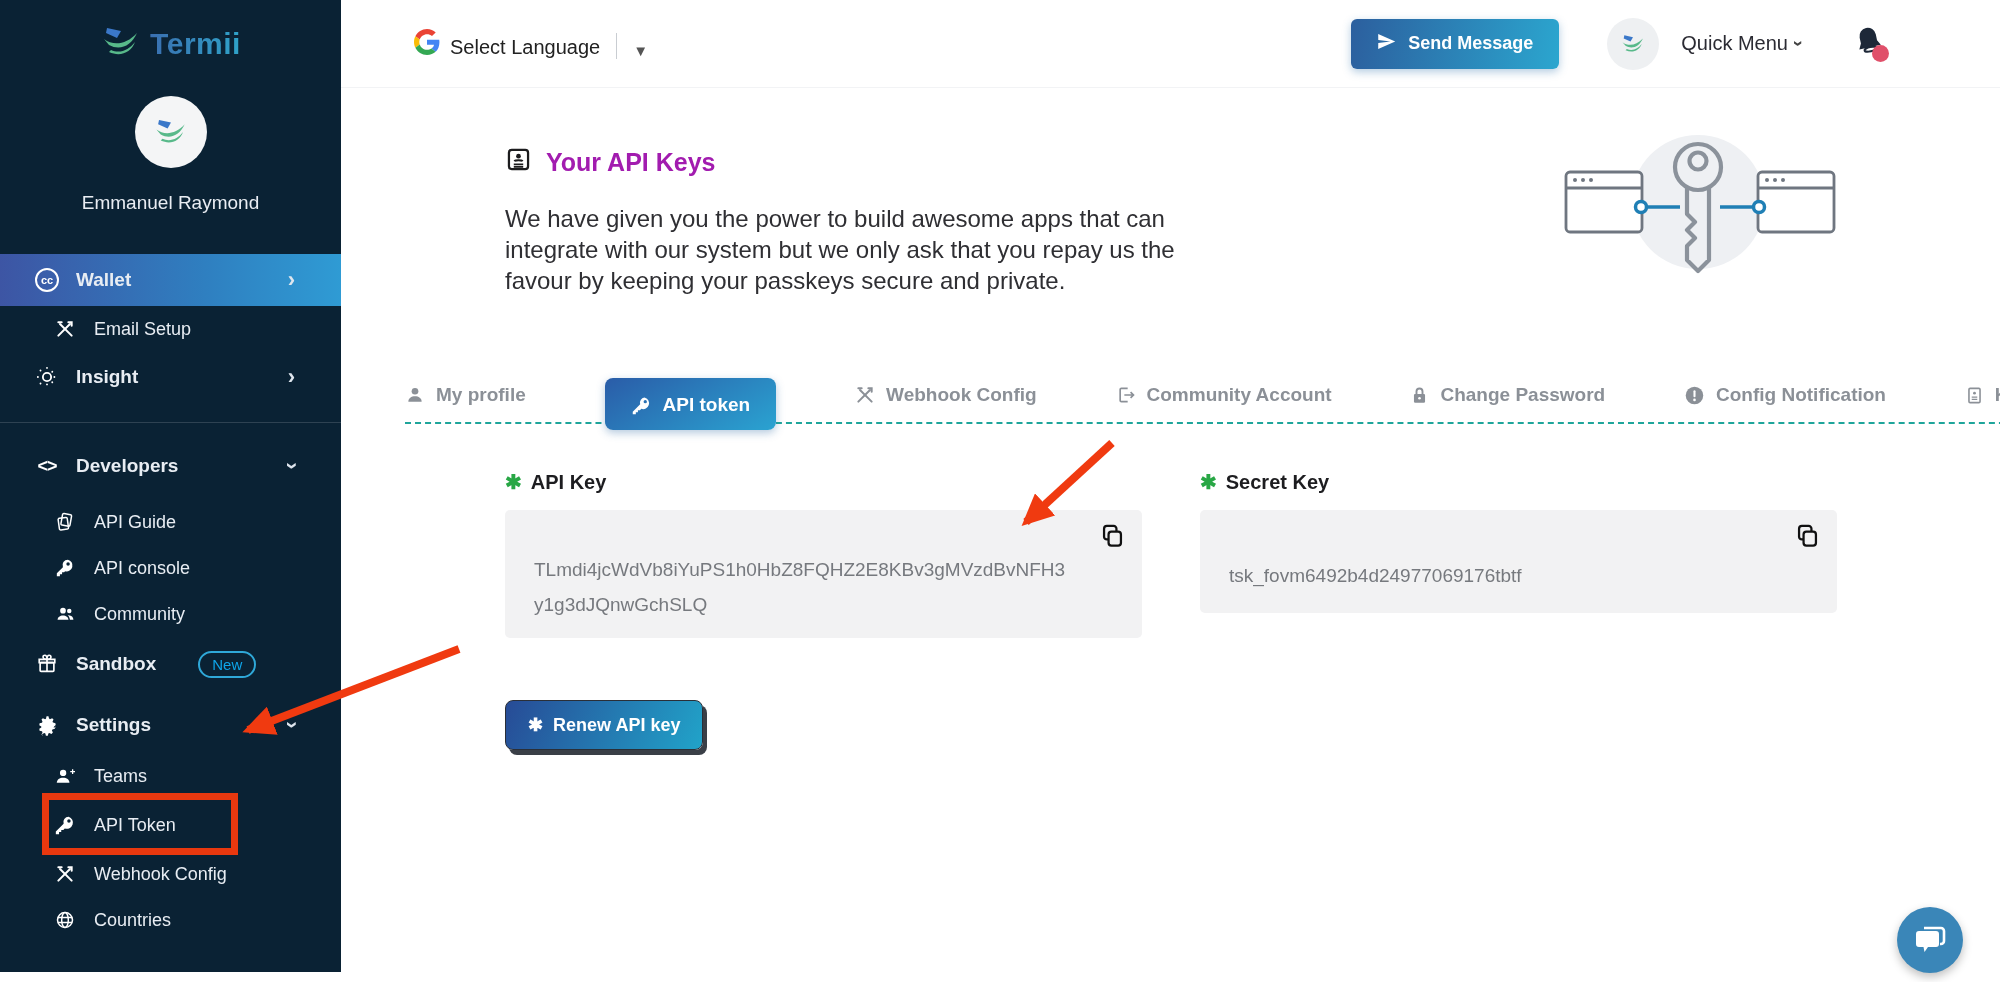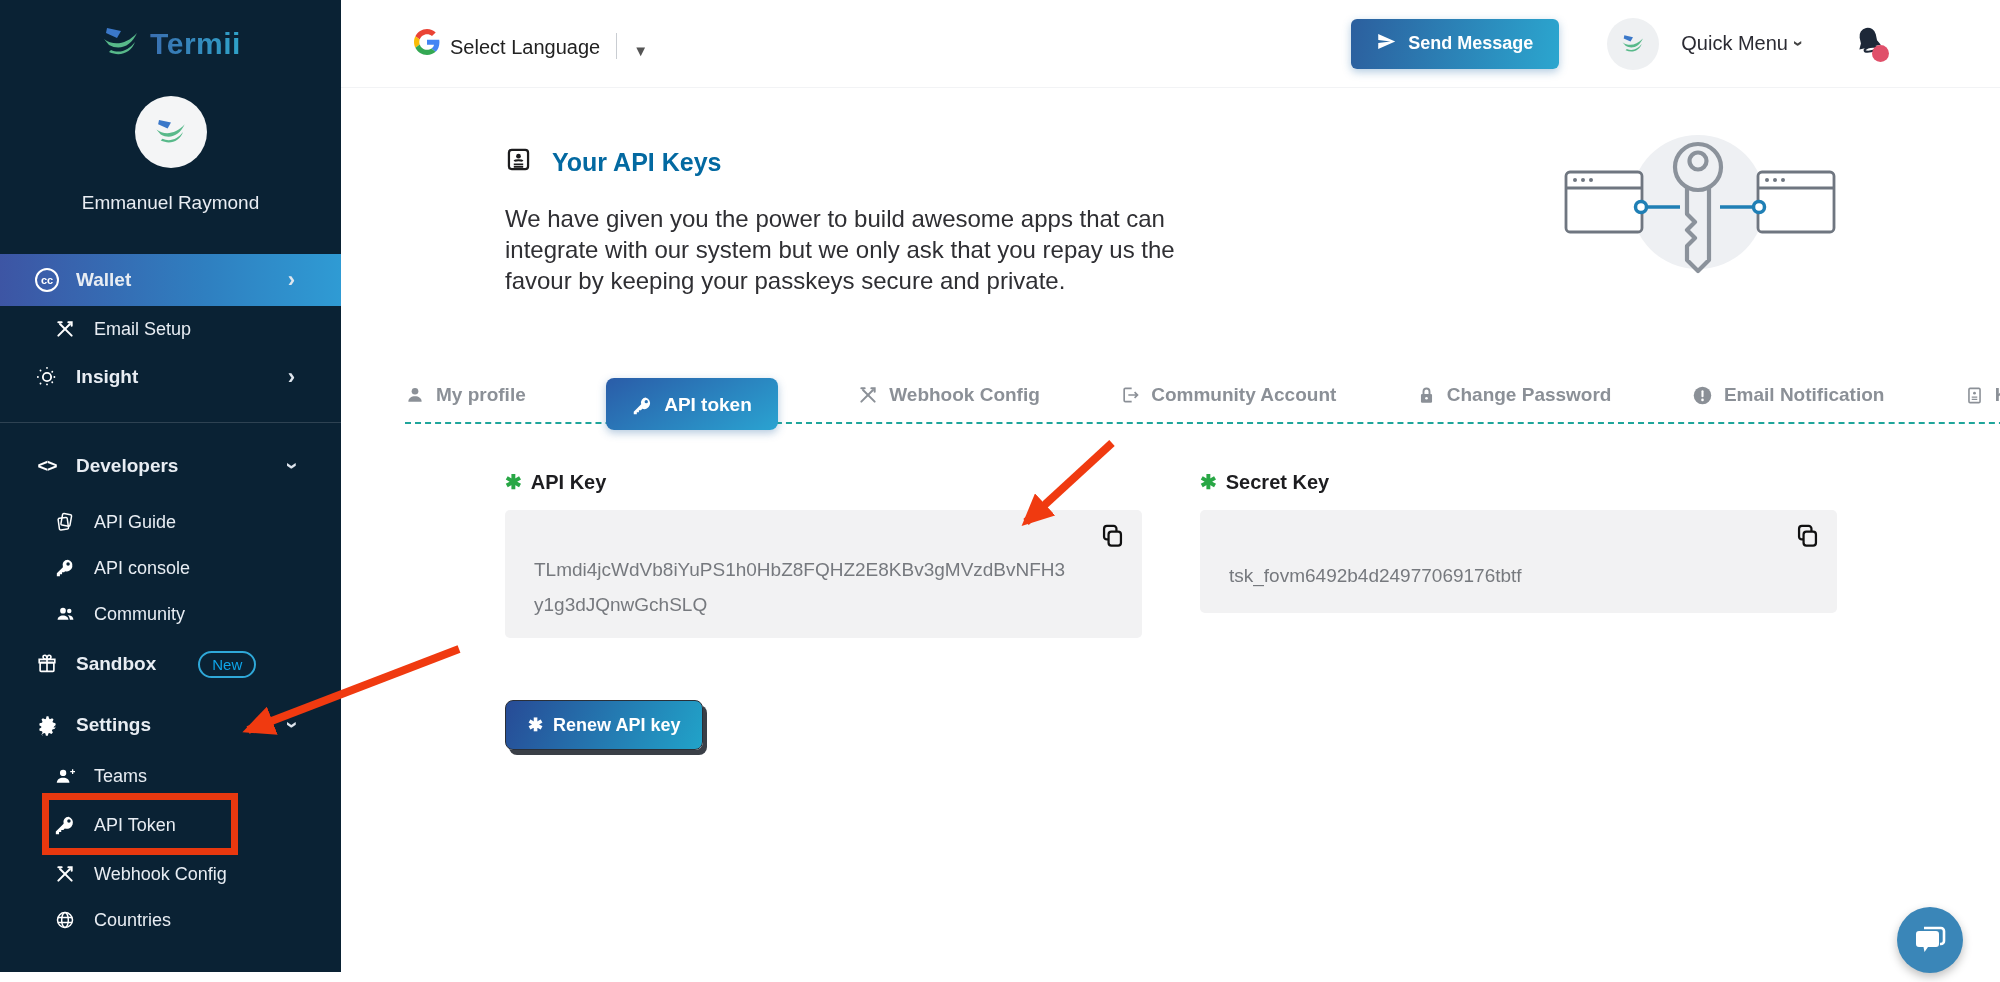--- a/index.html
+++ b/index.html
@@ -37,21 +37,21 @@
   .lang-caret { color:#555; font-size:15px; }
   .top-right { margin-left:auto; display:flex; align-items:center; }
   .send-btn { display:flex; align-items:center; gap:12px; background:linear-gradient(100deg,#2c5f9e,#2ba6cf); color:#fff; font-size:18px; font-weight:600; border:none; border-radius:6px; padding:13px 26px; box-shadow:0 3px 8px rgba(40,110,170,.35); cursor:pointer; }
   .avatar-sm { width:52px; height:52px; border-radius:50%; background:#eef0f2; display:flex; align-items:center; justify-content:center; margin-left:48px; }
   .quick-menu { display:flex; align-items:center; gap:7px; margin-left:22px; font-size:20px; color:#2b2b33; cursor:pointer; }
   .bell-wrap { position:relative; margin-left:52px; cursor:pointer; }
   .bell-dot { position:absolute; right:-4px; bottom:1px; width:17px; height:17px; border-radius:50%; background:#e0506a; }
 
   
   .content { position:relative; flex:1; padding:58px 65px 0 164px; background:#fff; }
-  .page-title { display:flex; align-items:center; gap:20px; font-size:25px; font-weight:700; color:#0369a1; }
+  .page-title { display:flex; align-items:center; gap:14px; font-size:25px; font-weight:700; color:#a21caf; }
   .page-desc { margin-top:24px; width:700px; font-size:24px; line-height:31px; color:#2f2f33; }
   .illustration { position:absolute; top:22px; right:140px; }
 
   .tabs { position:relative; display:flex; align-items:center; justify-content:space-between; margin:70px -100px 0 -100px; height:62px; }
   .tabs::after { content:""; position:absolute; left:0; right:0; bottom:4px; border-bottom:2px dashed #1fa59b; }
   .tab { position:relative; z-index:1; display:flex; align-items:center; gap:11px; color:#8b9097; font-size:19px; font-weight:600; cursor:pointer; padding-bottom:4px; }
   .tab .tic { display:flex; }
   .tab.active { background:linear-gradient(150deg,#2a5ca8,#2aa3d1); color:#fff; border-radius:8px; padding:16px 26px 14px; top:7px; box-shadow:0 3px 8px rgba(40,100,160,.35); }
 
   .keys-row { display:flex; gap:58px; margin-top:42px; }
@@ -387,21 +387,21 @@
           <span>Change Password</span>
         </div>
         <div class="tab">
           <span class="tic">
             <svg width="21" height="21" viewBox="0 0 24 24">
                 <circle cx="12" cy="12" r="10" fill="#8b9097"></circle>
                 <rect x="10.8" y="6" width="2.4" height="8" rx="1.2" fill="#fff"></rect>
                 <circle cx="12" cy="17" r="1.5" fill="#fff"></circle>
               </svg>
           </span>
-          <span>Email Notification</span>
+          <span>Config Notification</span>
         </div>
         <div class="tab">
           <span class="tic">
             <svg width="19" height="19" viewBox="0 0 24 24" fill="none" stroke="#8b9097" stroke-width="2">
                 <rect x="5" y="3" width="14" height="18" rx="1.5"></rect>
                 <circle cx="12" cy="9" r="1.8" fill="#8b9097" stroke="none"></circle>
                 <path d="M8.5 14h7M8.5 17h7" stroke-width="1.6"></path>
               </svg>
           </span>
           <span>KYC</span>

